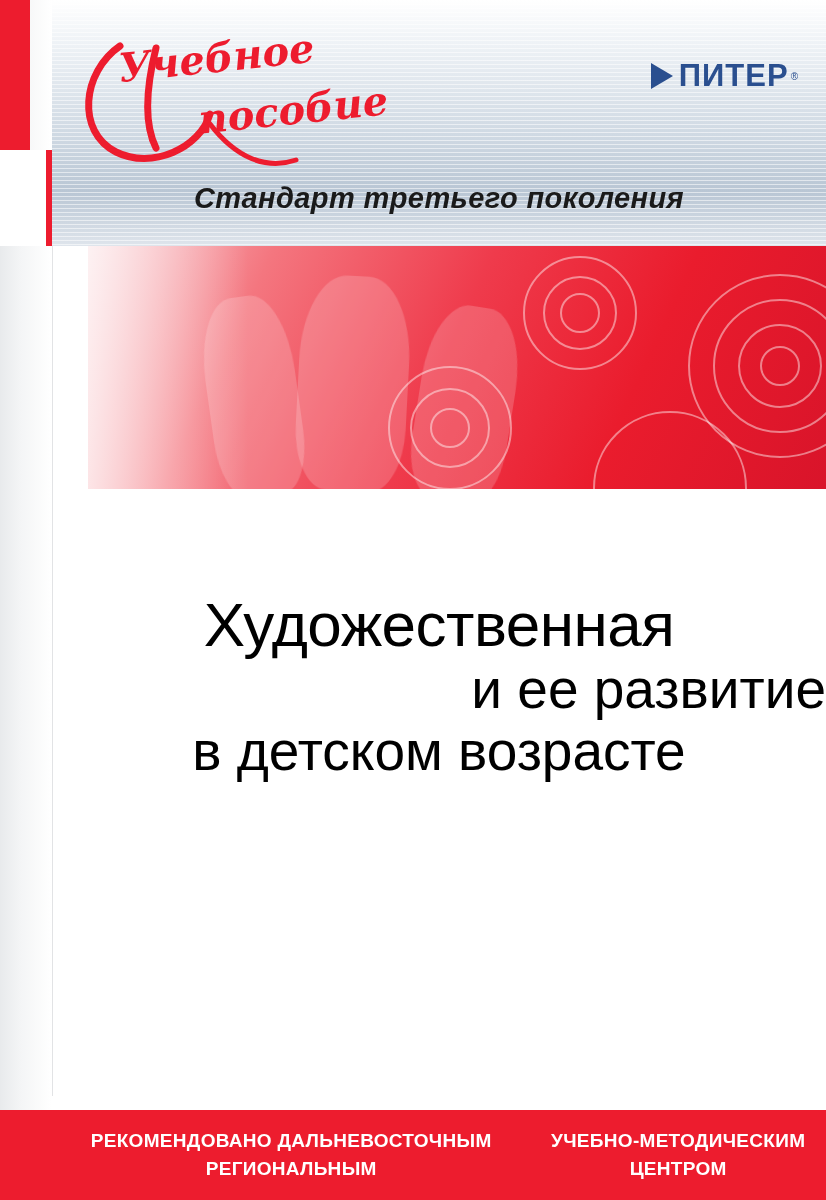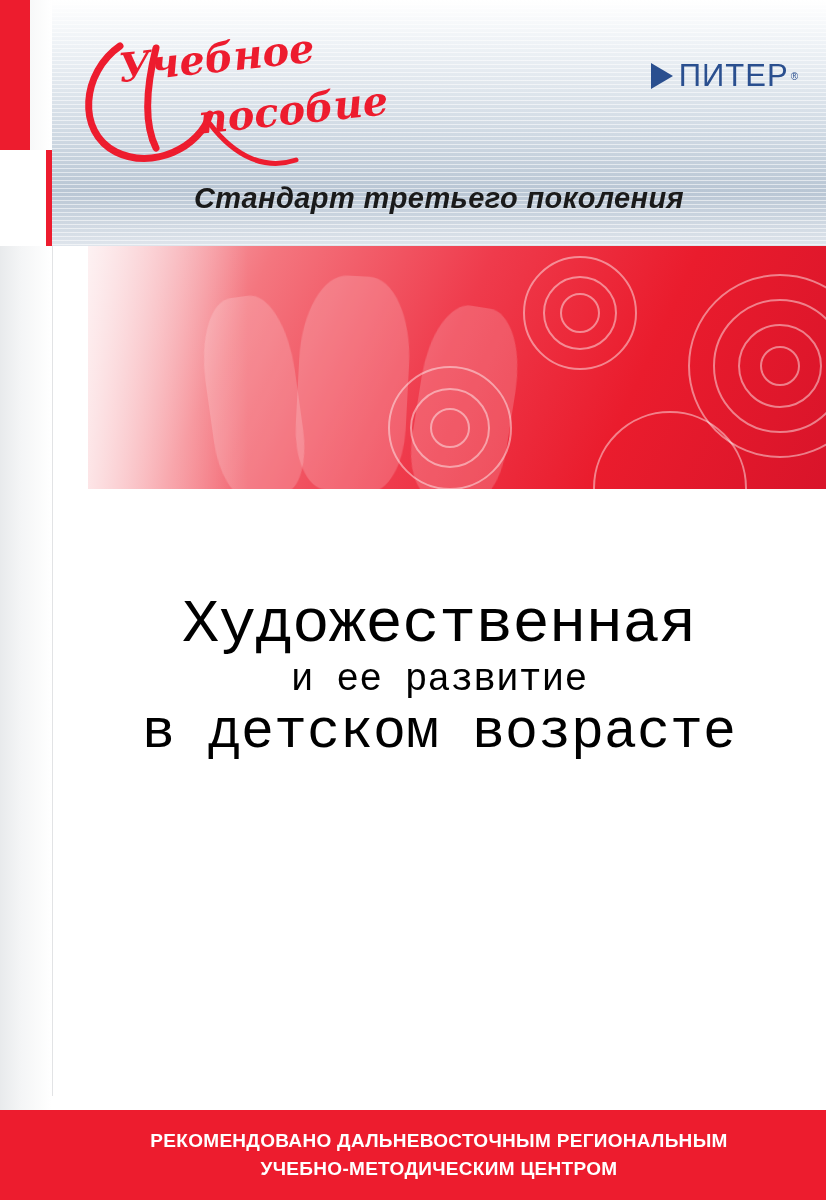--- a/index.html
+++ b/index.html
@@ -99,21 +99,21 @@
   .piter-tri {
     width: 0;
     height: 0;
     border-top: 13px solid transparent;
     border-bottom: 13px solid transparent;
     border-left: 22px solid #2a4f8f;
     margin-right: 6px;
   }
   .piter-text {
     font-family: "Liberation Sans", sans-serif;
-    font-weight: normal;
+    font-weight: bold;
     font-size: 31px;
     letter-spacing: 1px;
     color: #2a4f8f;
   }
   .piter-reg {
     font-size: 10px;
     vertical-align: super;
     color: #2a4f8f;
     margin-left: 2px;
   }
@@ -220,40 +220,40 @@
     letter-spacing: 0.5px;
   }
 
   
   .title-block {
     position: absolute;
     left: 52px;
     top: 590px;
     width: 774px;
     text-align: center;
-    font-family: Liberation Mono, monospace;
+    font-family: Liberation Sans, sans-serif;
     color: #000000;
     line-height: 1.12;
   }
   .title-l1 { font-size: 62px; letter-spacing: -0.5px; }
   .title-l2 { font-size: 62px; letter-spacing: -0.5px; }
-  .title-l3 { font-size: 38px; }
+  .title-l3 { font-size: 55px; text-align: right; }
   .title-l4 { font-size: 55px; text-align: center; }
 
   
   .bottom-banner {
     position: absolute;
     left: 52px;
     top: 1110px;
     width: 774px;
     height: 90px;
     background: #ed1c2e;
     color: #ffffff;
     display: flex;
-    flex-direction: column;
+    flex-direction: row;
     align-items: center;
     justify-content: center;
     text-align: center;
     font-family: "Liberation Sans", sans-serif;
     font-weight: bold;
     font-size: 19px;
     letter-spacing: 0.3px;
     line-height: 1.5;
   }
   .bottom-banner div { display: block; }

